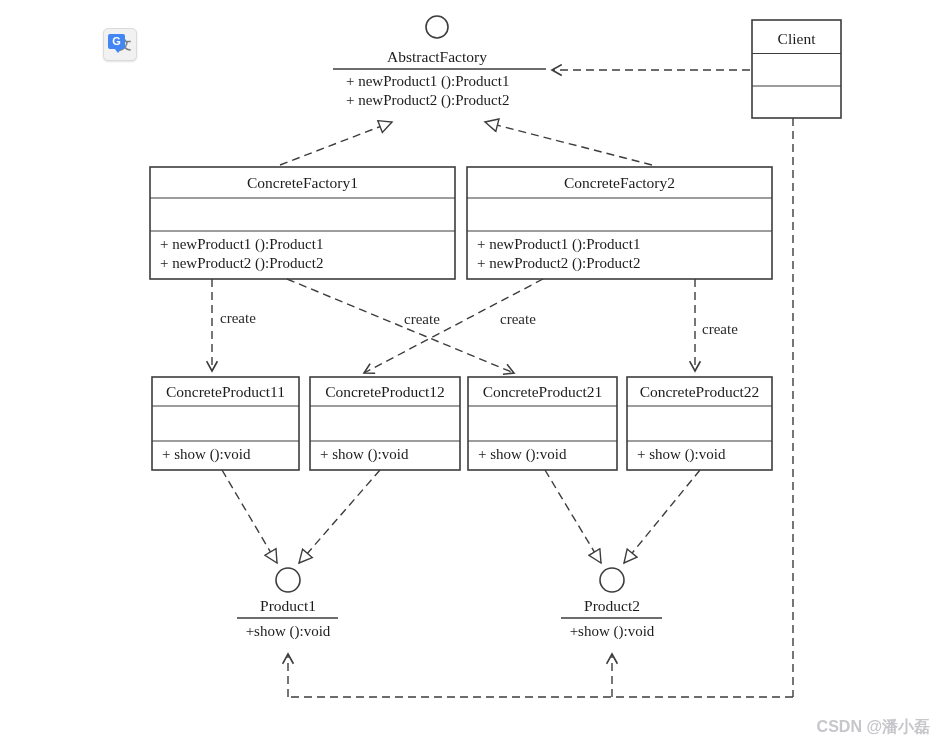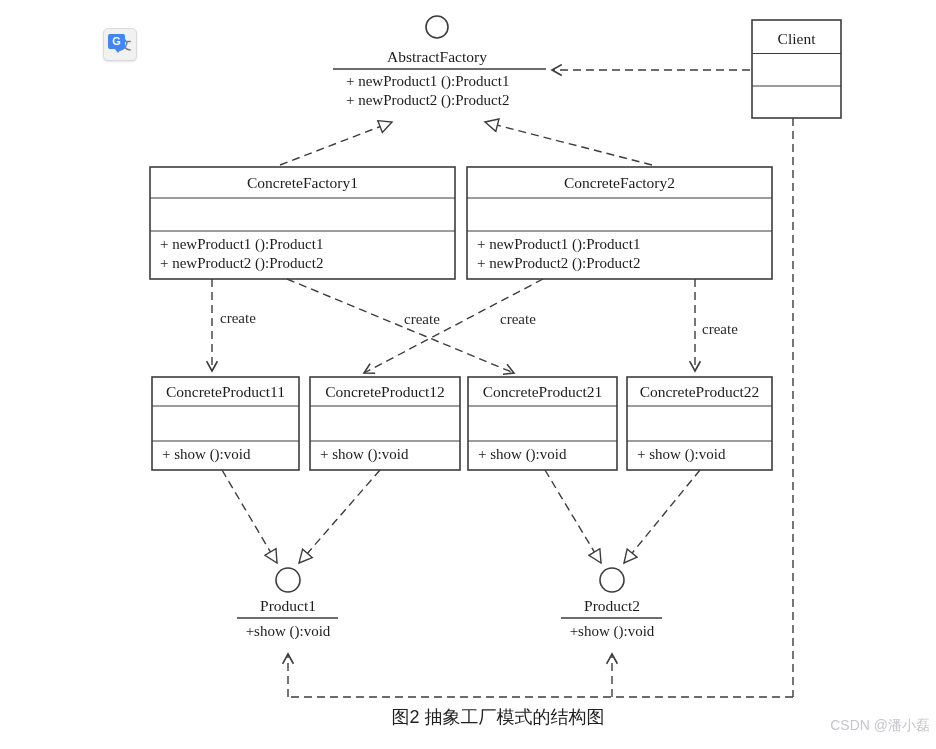--- a/index.html
+++ b/index.html
@@ -25,21 +25,21 @@
            color:#7d8186;font-size:13px;font-weight:bold;line-height:18px;text-align:center;}
   .gt-bubble{position:absolute;left:4px;top:5px;width:17px;height:15px;background:#4285f4;
              border-radius:2px;color:#ffffff;font-size:11px;font-weight:bold;line-height:15px;
              text-align:center;}
   .gt-bubble::after{content:"";position:absolute;left:6px;bottom:-4px;width:0;height:0;
              border-left:4px solid transparent;border-right:4px solid transparent;
              border-top:5px solid #4285f4;}
 
   .caption{position:absolute;left:498px;top:705px;transform:translateX(-50%);
            font-size:18px;color:#1f1f1f;white-space:nowrap;}
-  .watermark{position:absolute;right:6px;top:717px;font-size:14px;color:#c6c6cb;white-space:nowrap;}
+  .watermark{position:absolute;right:6px;top:717px;font-size:16px;color:#c6c6cb;white-space:nowrap;font-weight:bold;}
 </style>
 </head>
 <body>
 
 <div class="page">
 
   <button class="gt-btn">
     <span class="gt-page">文</span>
     <span class="gt-bubble">G</span>
   </button>
@@ -151,15 +151,14 @@
       <line class="solid" x1="561" y1="618" x2="662" y2="618"></line>
       <text class="t-method" x="612" y="636" text-anchor="middle">+show ():void</text>
     </g>
 
     <path class="dash" d="M793,118 L793,697"></path>
     <path class="dash" d="M793,697 L288,697"></path>
     <path class="dash" d="M288,697 L288,654" marker-end="url(#vee)"></path>
     <path class="dash" d="M612,697 L612,654" marker-end="url(#vee)"></path>
   </svg>
 
-  <div class="caption">图2 抽象工厂模式的结构图</div>
   <div class="watermark">CSDN @潘小磊</div>
 </div>
 
 </body></html>

